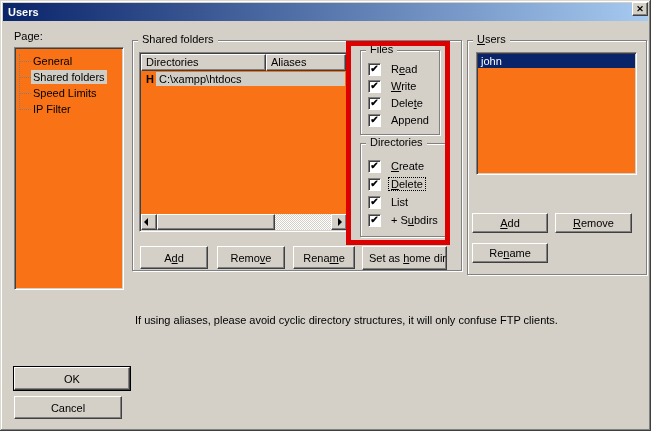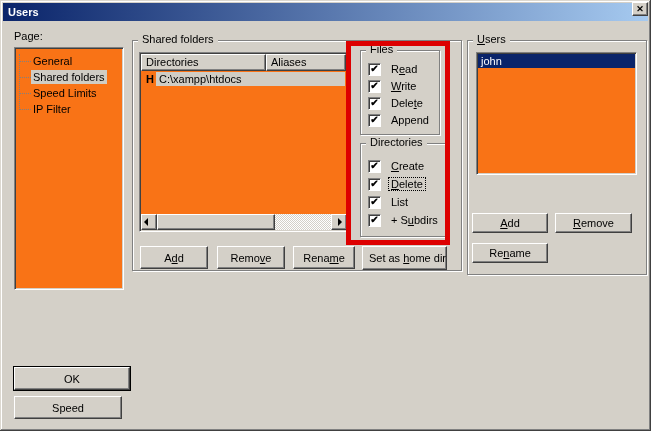--- a/index.html
+++ b/index.html
@@ -245,21 +245,22 @@
   <div class="btn" style="left:472px; top:213px; width:76px; height:20px;">
       <span><span style="text-decoration: underline;">A</span>dd</span>
     </div>
   <div class="btn" style="left:555px; top:213px; width:77px; height:20px;">
       <span><span style="text-decoration: underline;">R</span>emove</span>
     </div>
   <div class="btn" style="left:472px; top:243px; width:76px; height:20px;">
       <span>Re<span style="text-decoration: underline;">n</span>ame</span>
     </div>
 
+  <div class="note" style="left:135px; top:314px; width:507px;">If using aliases, please avoid cyclic directory structures, it will only confuse FTP clients.</div>
 
   <div class="btn btn-default" style="left:14px; top:367px; width:116px; height:23px;">
       <span>OK</span>
     </div>
   <div class="btn" style="left:14px; top:396px; width:108px; height:23px;">
-      <span>Speed</span>
+      <span>Cancel</span>
     </div>
 
 </div>
 
 </body></html>

